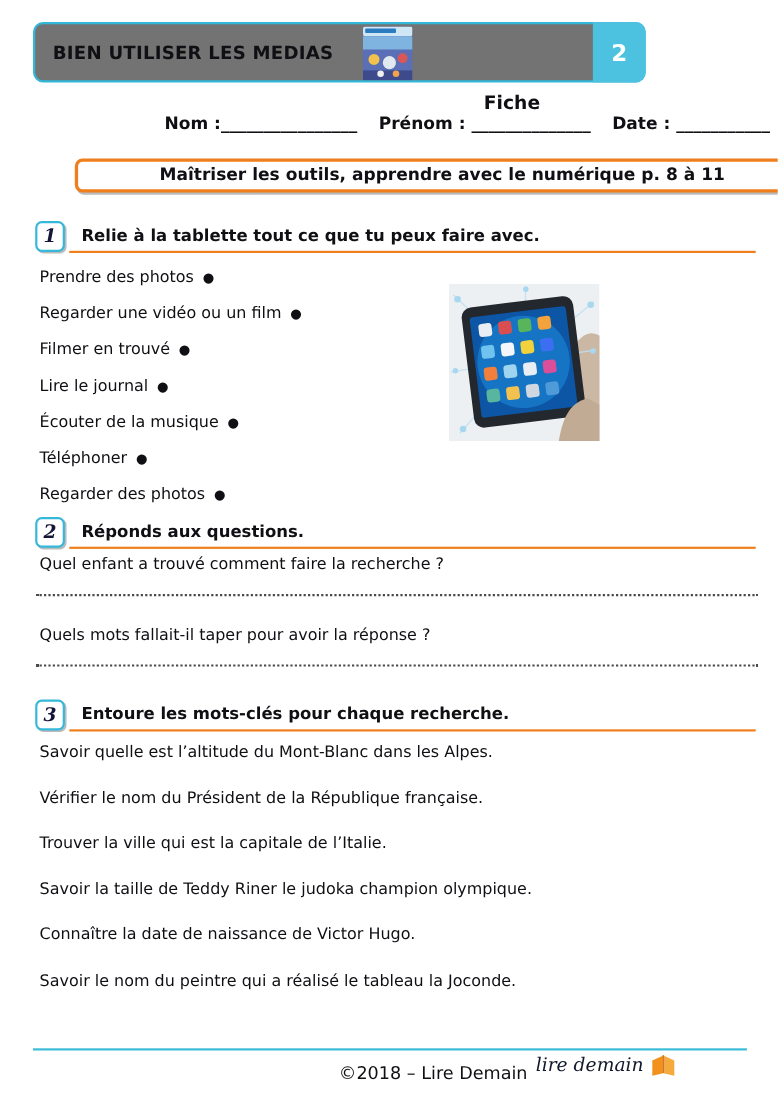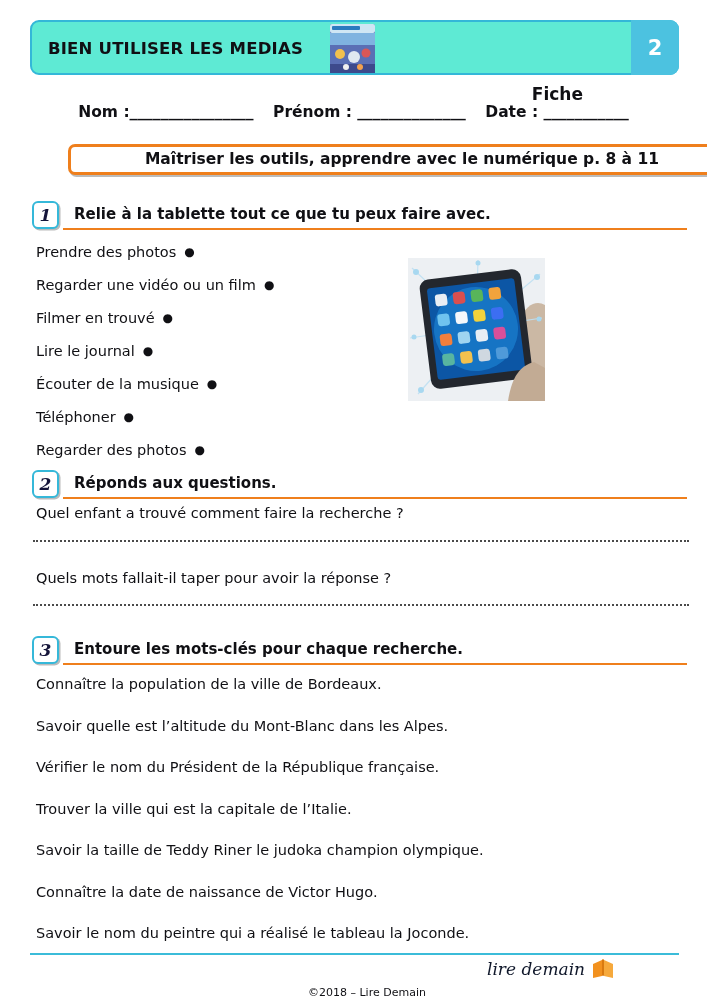--- a/index.html
+++ b/index.html
@@ -4,35 +4,35 @@
 <style>
   * { margin:0; padding:0; box-sizing:border-box; }
   html,body { background:#fff; }
   body {
     width:707px; height:1000px; position:relative; overflow:hidden;
     font-family:"DejaVu Sans", sans-serif; color:#101014;
   }
 
   
   .header {
-    position:absolute; left:30px; top:20px; width:649px; height:55px;
-    border:2px solid #33b7d8; border-radius:9px; background:#5eead4;
+    position:absolute; left:30px; top:20px; width:557px; height:55px;
+    border:2px solid #33b7d8; border-radius:9px; background:#737373;
   }
   .header-title { position:absolute; left:16px; top:17px; font-size:16.5px; font-weight:bold; letter-spacing:.2px; }
   .book-cover { position:absolute; left:298px; top:2px; width:45px; height:49px; }
   .fiche-label { position:absolute; right:94px; top:16px; font-size:17px; font-weight:bold;margin-top:46px; }
   .fiche-number {
     position:absolute; right:-2px; top:-2px; width:48px; height:55px;
     background:#4cc2e0; border-radius:0 9px 9px 0; color:#fff;
     font-size:21px; font-weight:bold; display:flex; align-items:center; justify-content:center;
   }
 
   
   .identity {
-    position:absolute; top:103px; left:0; width:707px; text-align:center;
+    position:absolute; top:103px; left:0; width:707px; text-align:right;
     font-weight:bold; font-size:15.5px; white-space:nowrap;
   }
   .identity span { margin:0 7px; }
 
   
   .banner {
     position:absolute; top:144px; left:68px; width:668px;
     border:3px solid #ef7f1c; border-radius:7px; background:#fff;
     text-align:center; font-weight:bold; font-size:15.5px; padding:3px 0 4px;
     box-shadow:1.5px 2px 0 rgba(60,60,60,.35);
@@ -68,21 +68,21 @@
   .dl1 { top:528px; height:14px; }
   .dl2 { top:592px; height:14px; }
 
   
   .ex3-sentences { position:absolute; left:36px; top:676px; }
   .sentence { height:41.5px; font-size:14.5px; }
 
   
   .footer-line { position:absolute; left:30px; right:28px; top:953px; border-top:2.5px solid #3bbcd9; }
   .footer-ref { position:absolute; left:88px; top:966px; font-size:10px;margin-top:40px; }
-  .footer-copy { position:absolute; left:308px; top:986px; font-size:11px; }
+  .footer-copy { position:absolute; left:308px; top:966px; font-size:16px; }
   .footer-logo { position:absolute; left:487px; top:958px; display:flex; align-items:center; }
   .logo-text { font-family:"DejaVu Serif", serif; font-style:italic; font-size:17px; color:#0f172a; }
   .logo-icon { margin-left:6px; width:24px; height:22px; }
 </style>
 </head>
 <body>
 
 <div class="page">
 
   <div class="header">
@@ -206,21 +206,20 @@
   <div class="dotline dl1"></div>
   <div class="question q2">Quels mots fallait-il taper pour avoir la réponse ?</div>
   <div class="dotline dl2"></div>
 
   <div class="ex-header ex3-header">
     <div class="ex-num">3</div>
     <div class="ex-titlewrap">Entoure les mots-clés pour chaque recherche.</div>
   </div>
 
   <div class="ex3-sentences">
-    <div class="sentence">Connaître la population de la ville de Bordeaux.</div>
     <div class="sentence">Savoir quelle est l’altitude du Mont-Blanc dans les Alpes.</div>
     <div class="sentence">Vérifier le nom du Président de la République française.</div>
     <div class="sentence">Trouver la ville qui est la capitale de l’Italie.</div>
     <div class="sentence">Savoir la taille de Teddy Riner le judoka champion olympique.</div>
     <div class="sentence">Connaître la date de naissance de Victor Hugo.</div>
     <div class="sentence">Savoir le nom du peintre qui a réalisé le tableau la Joconde.</div>
   </div>
 
   <div class="footer-line"></div>
   <div class="footer-ref">Référence ELD1436</div>

